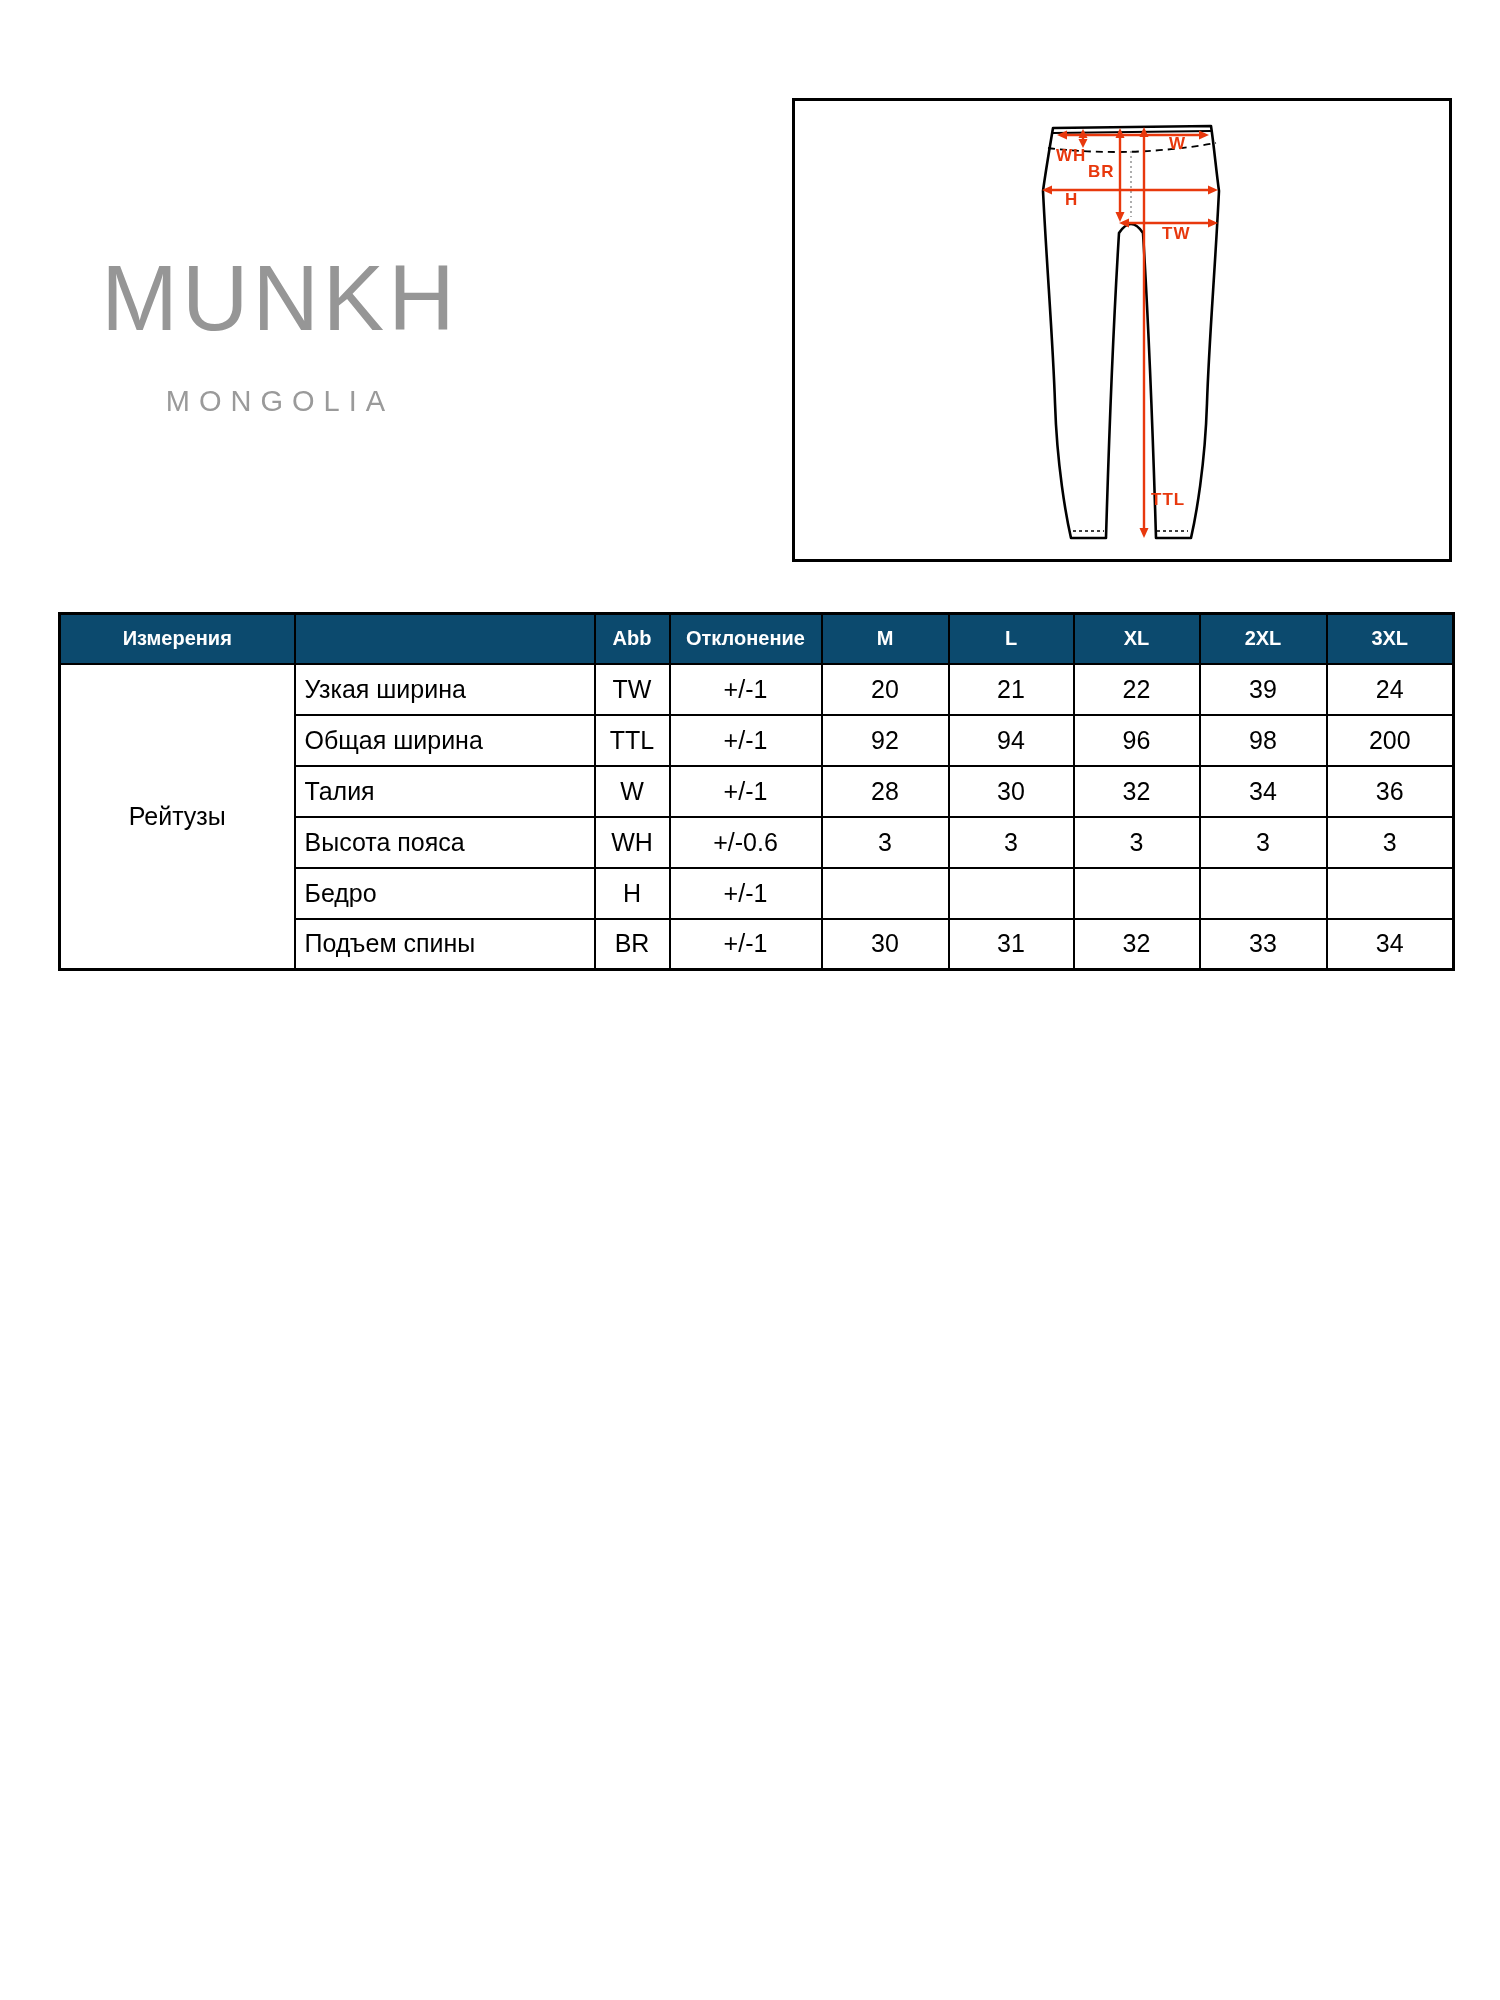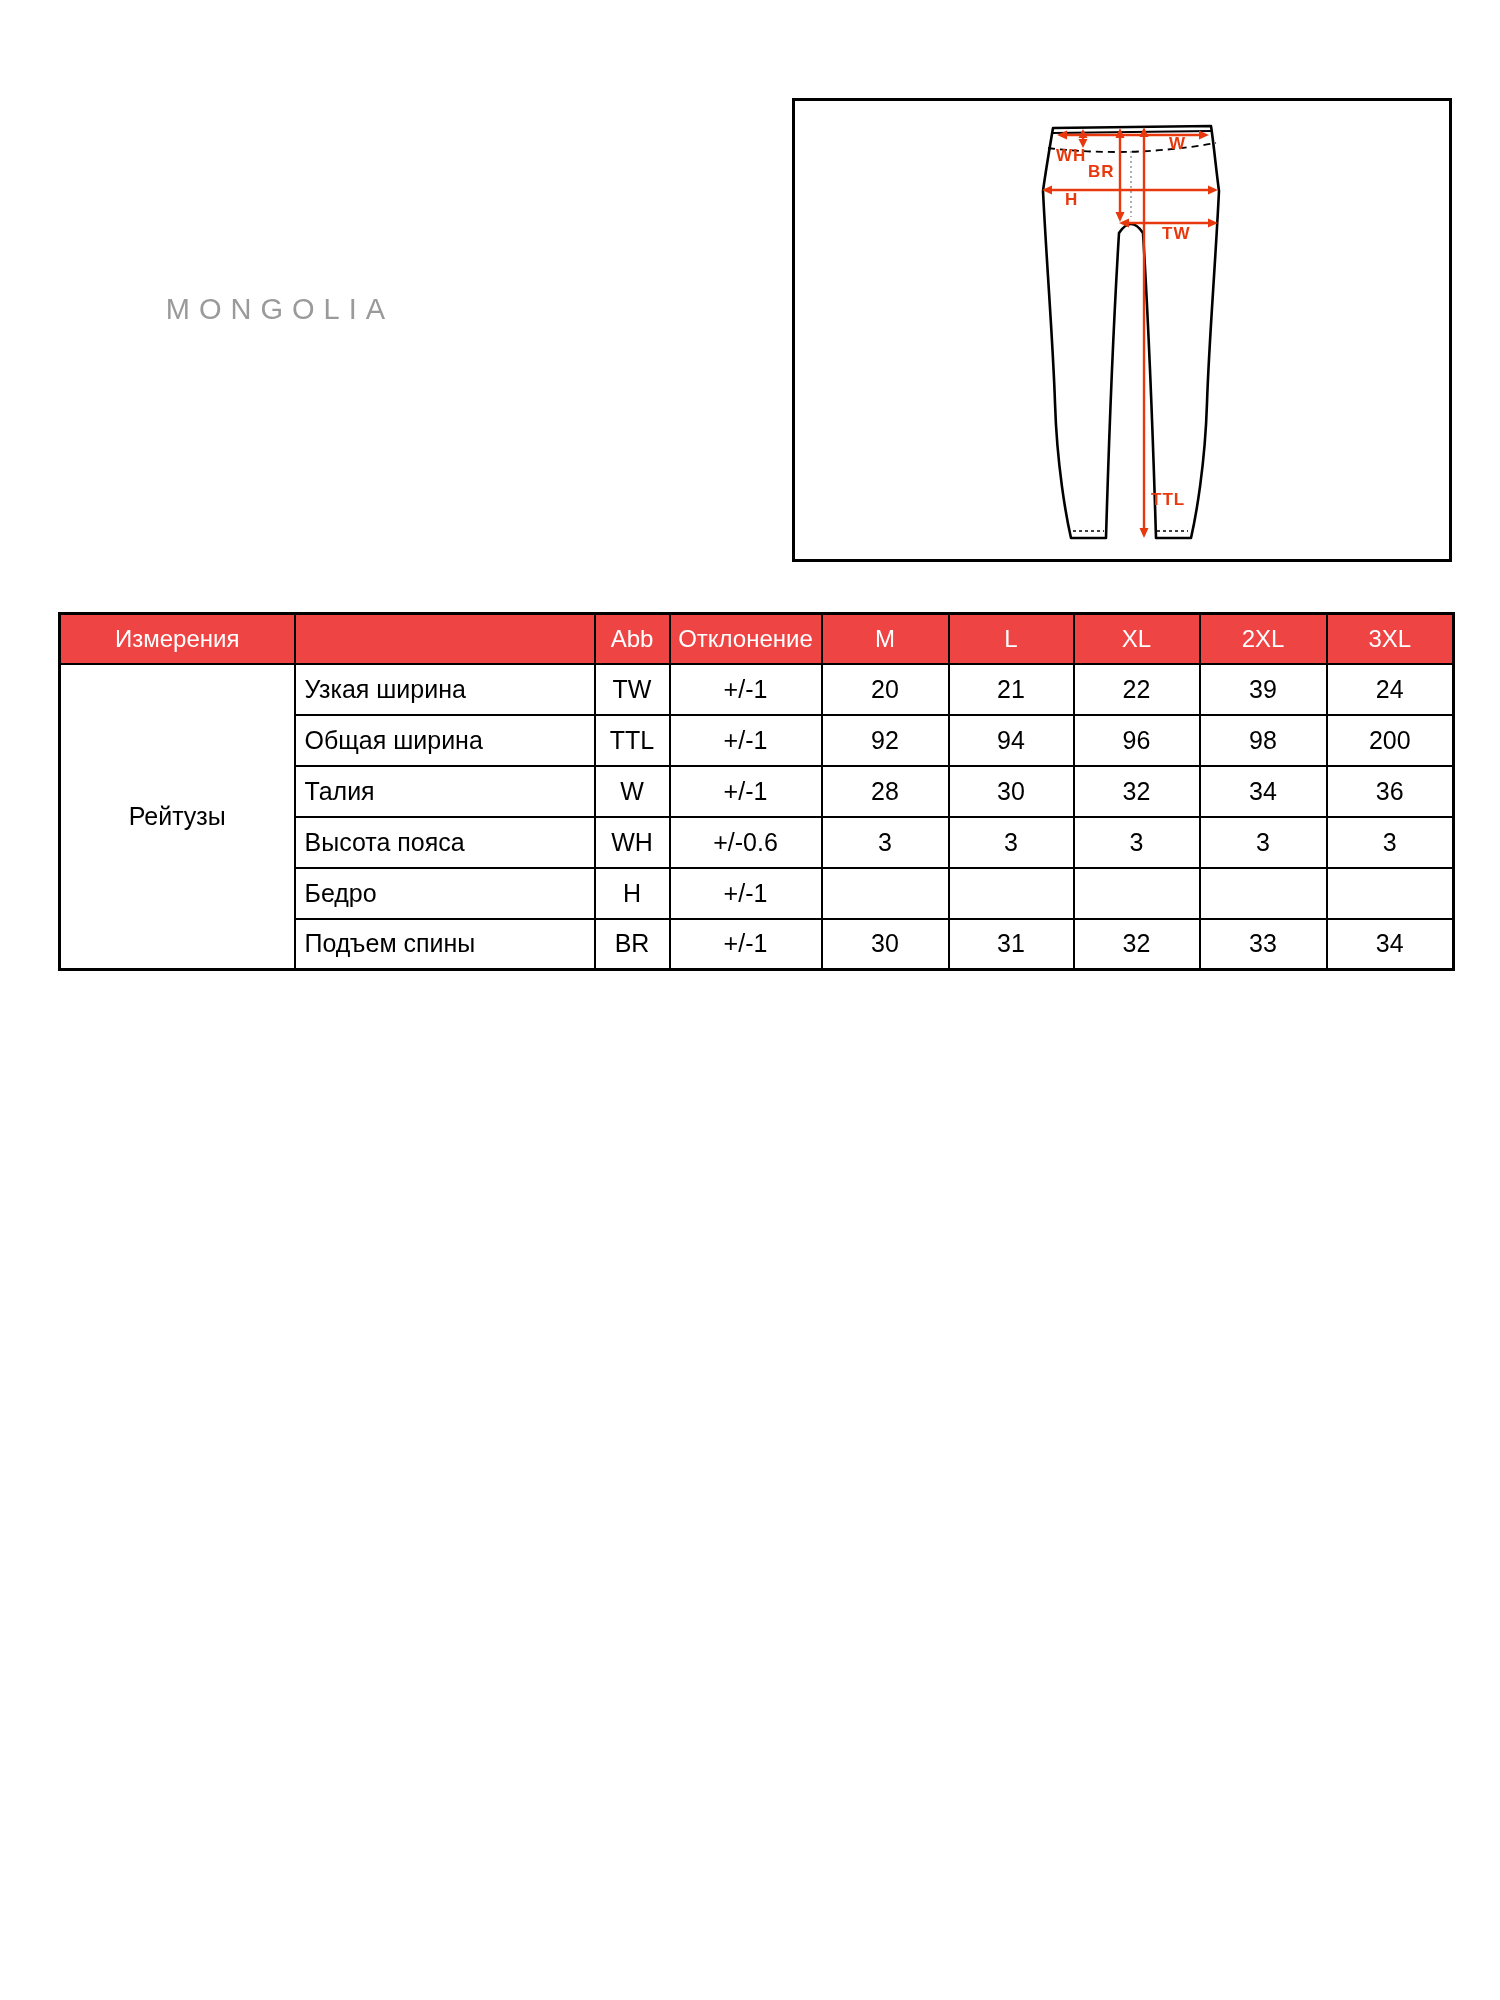--- a/index.html
+++ b/index.html
@@ -35,29 +35,30 @@
     border-collapse:collapse;table-layout:fixed;
     border:3px solid #000;
   }
   .size-table th,.size-table td{
     border:2px solid #000;padding:0;vertical-align:middle;text-align:center;
     font-size:25px;overflow:hidden;white-space:nowrap;
   }
   .size-table thead tr{height:50px;}
   .size-table tbody tr{height:51px;}
   .size-table thead th{
-    background:#ef4444;color:#fff;border-color:#000;font-weight:400;font-size:24px;
+    background:#0c4a6e;color:#fff;border-color:#000;font-weight:700;font-size:20px;
   }
   .size-table td.name{text-align:left;padding-left:9px;}
   .size-table td.group{text-align:center;}
 </style>
 </head>
 <body>
 
 <div class="logo">
+  <div class="name">MUNKH</div>
   <div class="subtitle">MONGOLIA</div>
 </div>
 
 <div class="diagram-box">
   <svg viewBox="0 0 654 458">
 
     <path class="outline" d="
       M 258,27 L 416,25
       C 419,45 421,68 424,90
       C 420,170 414,240 412,302

